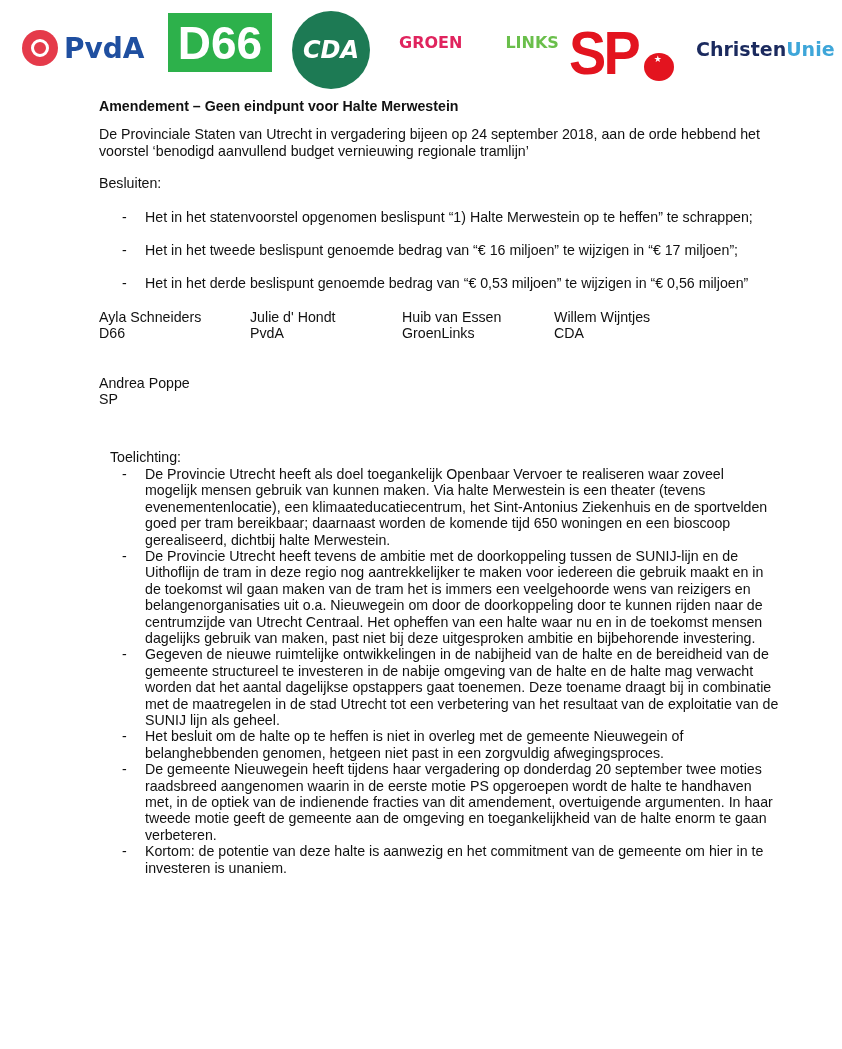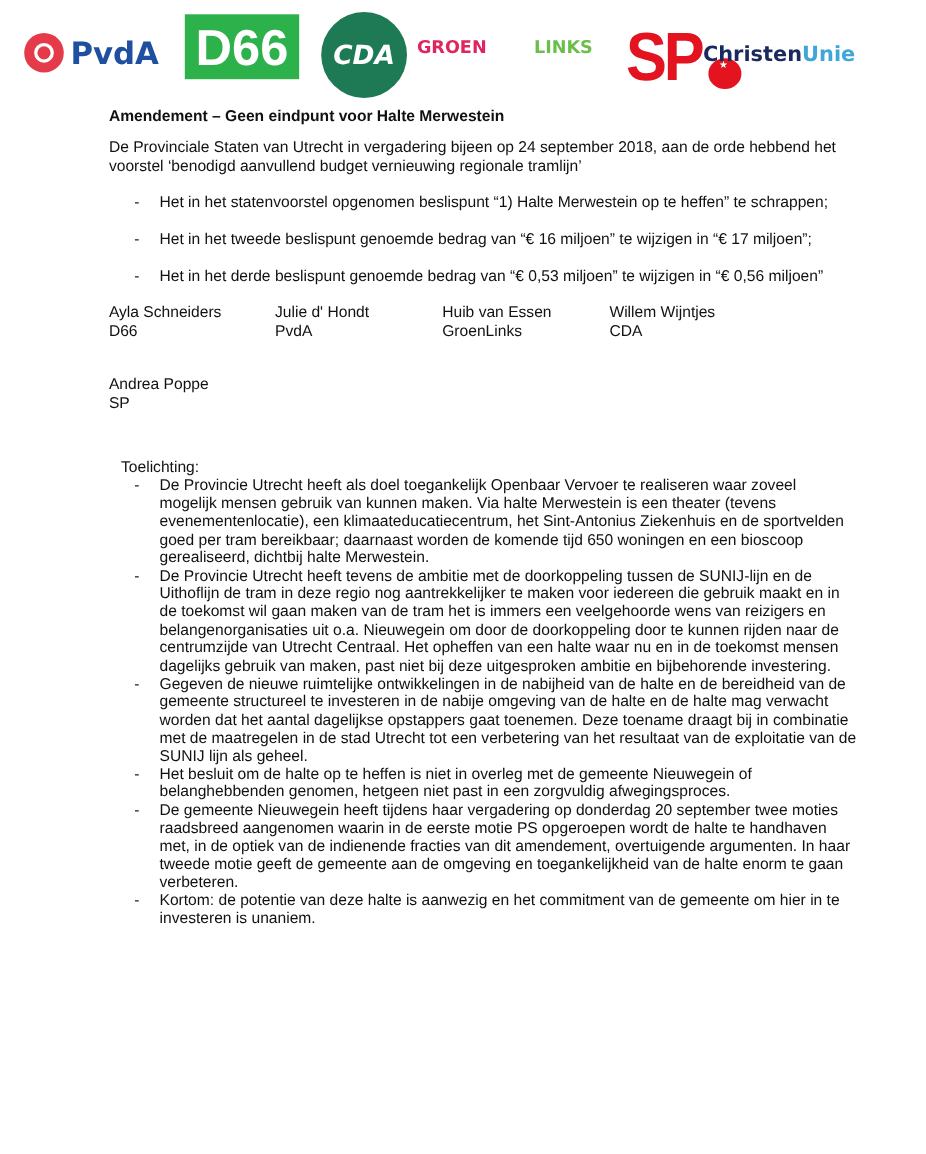--- a/index.html
+++ b/index.html
@@ -18,32 +18,32 @@
 
     
     .d66 { left: 168px; top: 13px; width: 104px; height: 59px; background: #2db14b; justify-content: center; }
     .d66 .txt { font-family: "Liberation Sans", sans-serif; font-weight: bold; font-size: 46px; color: #ffffff; }
 
     
     .cda { left: 292px; top: 11px; width: 78px; height: 78px; border-radius: 50%; background: #1d7a54; justify-content: center; }
     .cda .txt { font-family: "DejaVu Sans", sans-serif; font-weight: bold; font-style: italic; font-size: 24px; color: #ffffff; }
 
     
-    .gl { left: 379px; top: 33px; font-family: "DejaVu Sans", sans-serif; font-weight: bold; font-size: 16px; letter-spacing: 0px; }
+    .gl { left: 399px; top: 33px; font-family: "DejaVu Sans", sans-serif; font-weight: bold; font-size: 16px; letter-spacing: 0px; }
     .gl .groen { color: #e0245e; }
     .gl .links { color: #6abf4b; padding-left: 43px; }
 
     
     .sp { left: 569px; top: 22px; }
     .sp .txt { font-family: "Liberation Sans", sans-serif; font-weight: bold; font-size: 62px; color: #e3141f; letter-spacing: -3px; transform: scaleX(0.9); transform-origin: left; line-height: 1; }
     .sp .tomato { width: 30px; height: 28px; border-radius: 50%; background: #e3141f; margin-left: -2px; margin-top: 28px; position: relative; }
     .sp .tomato::after { content: "\2605"; position: absolute; top: 1px; left: 10px; color: #fff; font-size: 9px; }
 
     
-    .cu { left: 639px; top: 38px; font-family: "DejaVu Sans", sans-serif; font-weight: bold; font-size: 19px; }
+    .cu { left: 696px; top: 38px; font-family: "DejaVu Sans", sans-serif; font-weight: bold; font-size: 19px; }
     .cu .christen { color: #1b2a5e; }
     .cu .unie { color: #3ea6d9; }
 
     
     .doc { position: absolute; left: 99px; top: 98px; width: 680px; font-size: 14.2px; line-height: 16.4px; }
     .title { font-weight: bold; margin: 0; }
     .intro { margin: 12px 0 0 0; }
     .besluiten { margin: 16px 0 0 0; }
     .dashlist { list-style: none; margin: 0; padding: 0; }
     .dashlist li { position: relative; padding-left: 23px; }
@@ -88,20 +88,21 @@
   </div>
   <div class="logo cu">
     <span class="christen">Christen</span>
       <span class="unie">Unie</span>
   </div>
 </div>
 
 <div class="doc">
   <p class="title">Amendement – Geen eindpunt voor Halte Merwestein</p>
   <p class="intro">De Provinciale Staten van Utrecht in vergadering bijeen op 24 september 2018, aan de orde hebbend het voorstel ‘benodigd aanvullend budget vernieuwing regionale tramlijn’</p>
+  <p class="besluiten">Besluiten:</p>
 
   <ul class="dashlist besluit-list">
     <li><span class="dash">-</span><span>Het in het statenvoorstel opgenomen beslispunt “1) Halte Merwestein op te heffen” te schrappen;</span></li>
     <li><span class="dash">-</span><span>Het in het tweede beslispunt genoemde bedrag van “€ 16 miljoen” te wijzigen in “€ 17 miljoen”;</span></li>
     <li><span class="dash">-</span><span>Het in het derde beslispunt genoemde bedrag van “€ 0,53 miljoen” te wijzigen in “€ 0,56 miljoen”</span></li>
   </ul>
 
   <div class="signers">
     <div class="sig-row row1">
       <div class="sig">

